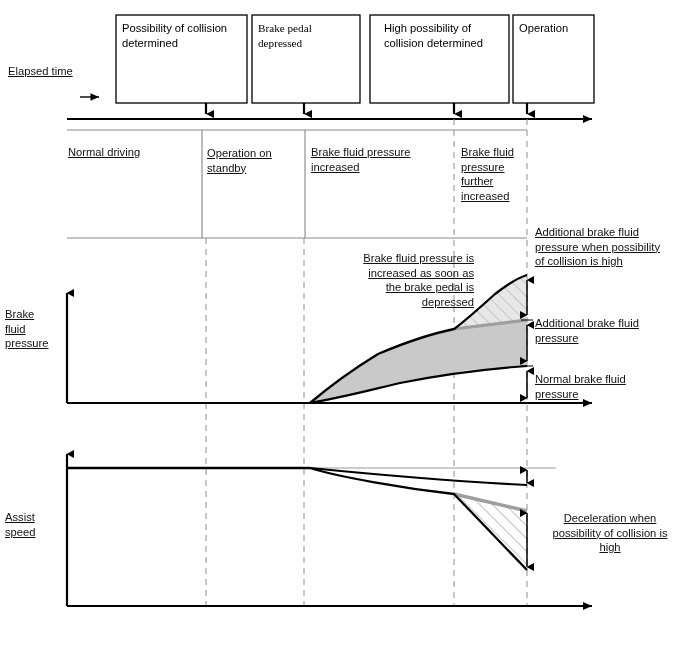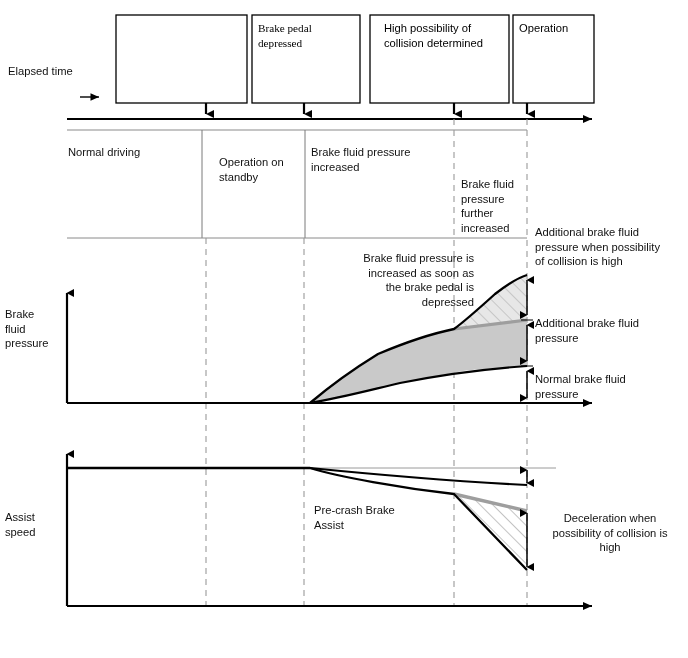--- a/index.html
+++ b/index.html
@@ -29,20 +29,21 @@
     width: 688px;
     height: 658px;
     overflow: visible;
   }
   .lbl {
     position: absolute;
     font-size: 11.2px;
     line-height: 14.5px;
     color: #111;
     white-space: pre-line;
+    text-decoration: underline;
   }
   .event-box-label {
     position: absolute;
     font-size: 11.2px;
     line-height: 14.5px;
     white-space: pre-line;
   }
 </style>
 </head>
 <body>
@@ -154,32 +155,34 @@
         <line x1="527" y1="470" x2="527" y2="483" stroke="#000" stroke-width="1.5" marker-start="url(#arrowUpSmall)" marker-end="url(#arrowDownSmall)"></line>
       </g>
       <g>
         <line x1="527" y1="513" x2="527" y2="567" stroke="#000" stroke-width="1.5" marker-start="url(#arrowUpSmall)" marker-end="url(#arrowDownSmall)"></line>
       </g>
     </g>
   </svg>
 
   <div class="lbl" style="left:8px; top:64px;">Elapsed time</div>
 
+  <div class="event-box-label" style="left:122px; top:21px; width:122px;">Possibility of collision
+determined</div>
   <div class="event-box-label" style="left:258px; top:21px; width:100px;font-family:Liberation Serif, serif;">Brake pedal
 depressed</div>
   <div class="event-box-label" style="left:384px; top:21px; width:130px;">High possibility of
 collision determined</div>
   <div class="event-box-label" style="left:519px; top:21px; width:74px;">Operation</div>
 
   <div class="lbl" style="left:68px; top:145px;">Normal driving</div>
-  <div class="lbl" style="left:207px; top:155px; width:90px;margin-left:12px;">Operation on
+  <div class="lbl" style="left:207px; top:146px; width:90px;">Operation on
 standby</div>
   <div class="lbl" style="left:311px; top:145px; width:135px;">Brake fluid pressure
 increased</div>
-  <div class="lbl" style="left:461px; top:145px; width:62px;margin-top:32px;">Brake fluid
+  <div class="lbl" style="left:461px; top:145px; width:62px;">Brake fluid
 pressure
 further
 increased</div>
 
   <div class="lbl" style="left:5px; top:307px; width:58px;">Brake
 fluid
 pressure</div>
   <div class="lbl" style="left:5px; top:510px; width:58px;">Assist
 speed</div>
 
@@ -189,19 +192,17 @@
 depressed</div>
 
   <div class="lbl" style="left:535px; top:225px; width:152px;">Additional brake fluid
 pressure when possibility
 of collision is high</div>
   <div class="lbl" style="left:535px; top:316px; width:150px;">Additional brake fluid
 pressure</div>
   <div class="lbl" style="left:535px; top:356px; width:150px;margin-top:16px;">Normal brake fluid
 pressure</div>
 
-  <div class="lbl" style="left:314px; top:503px; width:120px;">Pre-crash Brake
-Assist</div>
   <div class="lbl" style="left:535px; top:511px; width:150px;text-align:center;">Deceleration when
 possibility of collision is
 high</div>
 
 </div>
 
 </body></html>

